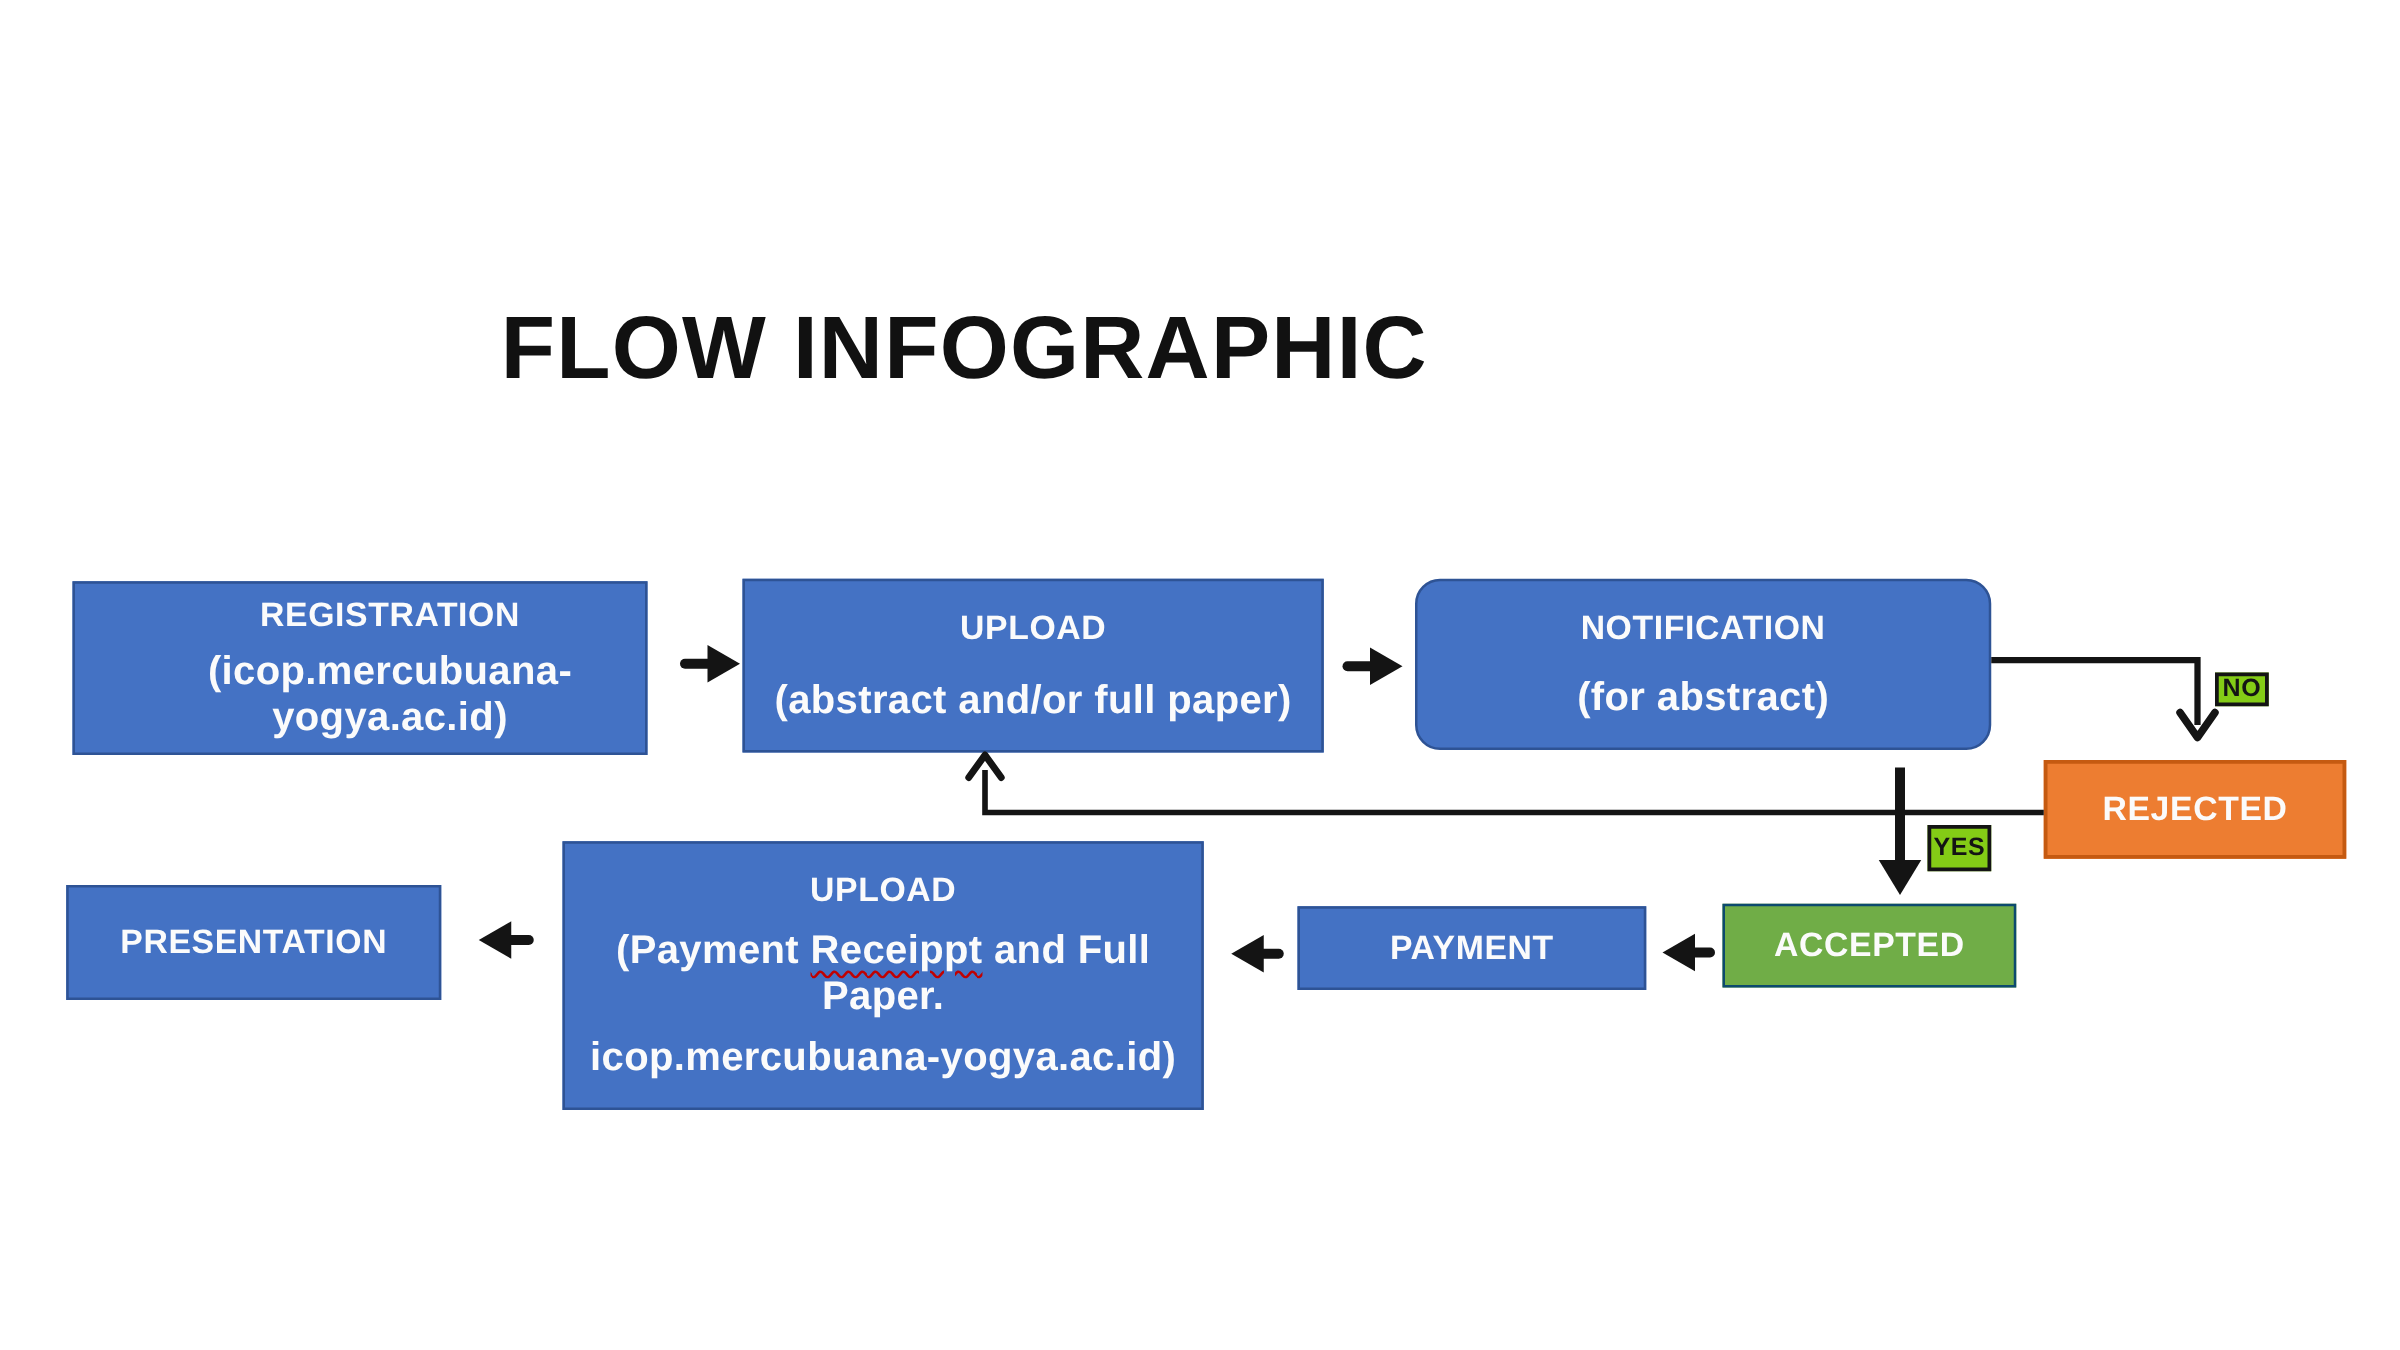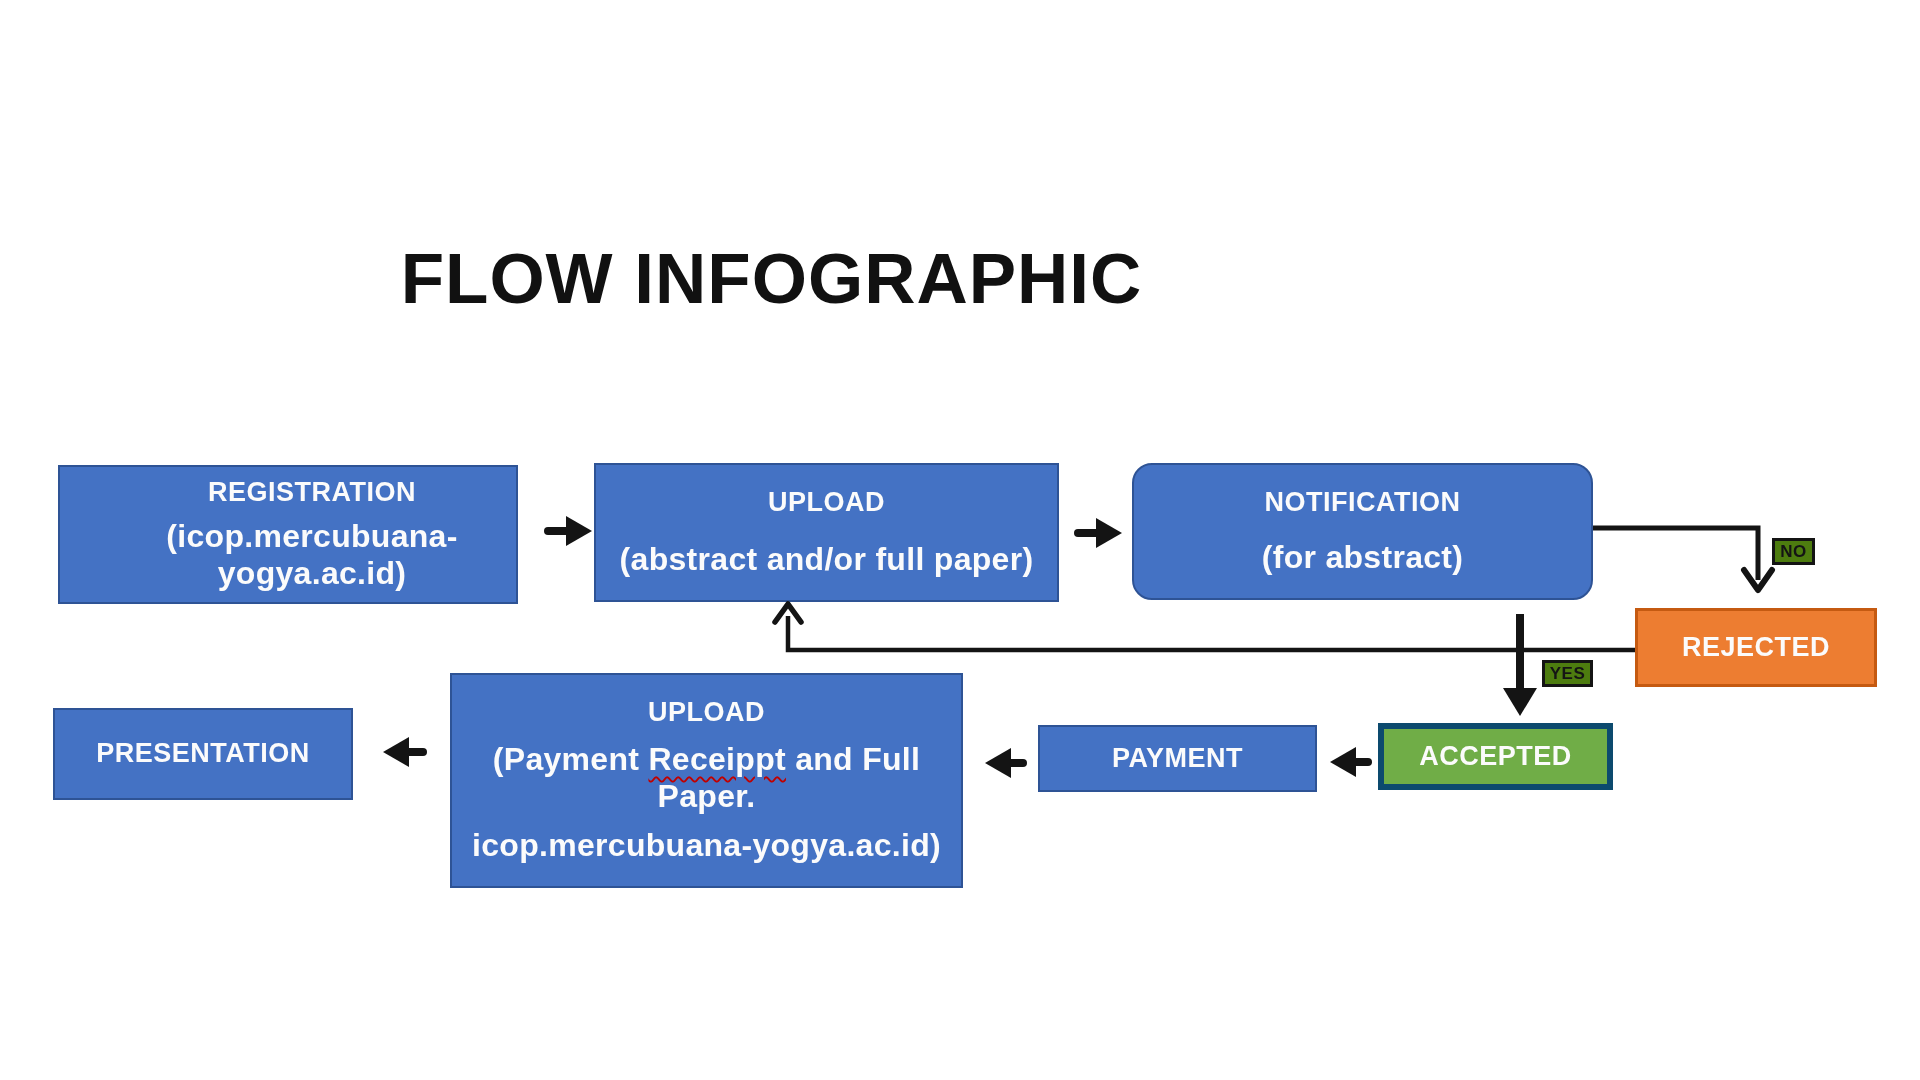--- a/index.html
+++ b/index.html
@@ -10,46 +10,46 @@
   .title{
     position:absolute;left:0;top:238px;width:1543px;text-align:center;
     font-size:71px;font-weight:800;letter-spacing:1px;color:#111111;
   }
   .box{
     position:absolute;box-sizing:border-box;display:flex;flex-direction:column;
     align-items:center;justify-content:space-evenly;text-align:center;
     color:#fbfbfb;font-weight:bold;line-height:1.15;
   }
   .blue  {background:#4472C4;border:2px solid #2E5395;}
-  .green {background:#70AD47;border:6px solid #0c4a6e;}
+  .green {background:#70AD47;border:2px solid #0c4a6e;}
   .orange{background:#ED7D31;border:3px solid #C55A11;}
   .t1{font-size:27px;letter-spacing:0.5px;}
   .t2{font-size:32px;letter-spacing:0.3px;}
   .misspelled{
     text-decoration:underline;text-decoration-style:wavy;
     text-decoration-color:#C00000;text-decoration-thickness:2px;
     text-underline-offset:6px;
   }
   
   .n-registration{left:58px;  top:465px;width:460px;height:139px;padding-left:48px;}
   .n-upload1     {left:594px; top:463px;width:465px;height:139px;}
   .n-notification{left:1132px;top:463px;width:461px;height:137px;border-radius:20px;}
   .n-rejected    {left:1635px;top:608px;width:242px;height:79px;justify-content:center;}
   .n-accepted    {left:1378px;top:723px;width:235px;height:67px;justify-content:center;}
   .n-payment     {left:1038px;top:725px;width:279px;height:67px;justify-content:center;}
   .n-upload2     {left:450px; top:673px;width:513px;height:215px;padding:10px 6px;}
   .n-presentation{left:53px;  top:708px;width:300px;height:92px;justify-content:center;}
   .overlay{position:absolute;left:0;top:0;width:1920px;height:1080px;pointer-events:none;}
   .decision{
-    position:absolute;box-sizing:border-box;border:3px solid #141414;background:#4d7c0f;
-    color:#141414;font-weight:bold;font-size:17px;display:flex;align-items:center;
+    position:absolute;box-sizing:border-box;border:3px solid #141414;background:#84cc16;
+    color:#141414;font-weight:bold;font-size:20px;display:flex;align-items:center;
     justify-content:center;letter-spacing:0.5px;
   }
   .d-no {left:1772px;top:538px;width:43px;height:27px;}
-  .d-yes{left:1542px;top:660px;width:51px;height:27px;}
+  .d-yes{left:1542px;top:660px;width:51px;height:37px;}
 </style>
 </head>
 <body>
 
 <div class="stage">
 
   <div class="title">FLOW INFOGRAPHIC</div>
 
   <div class="box blue n-registration">
     <div class="t1">REGISTRATION</div>

